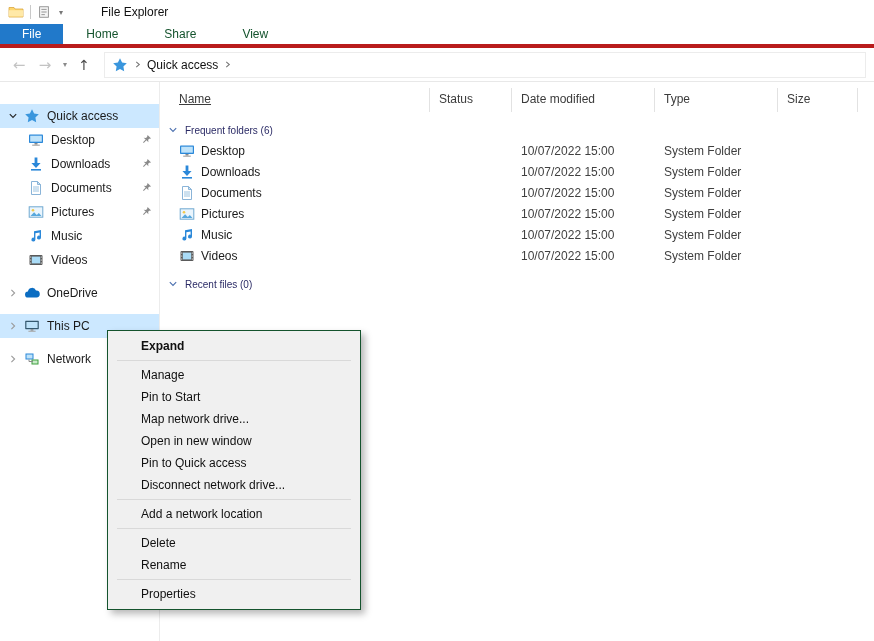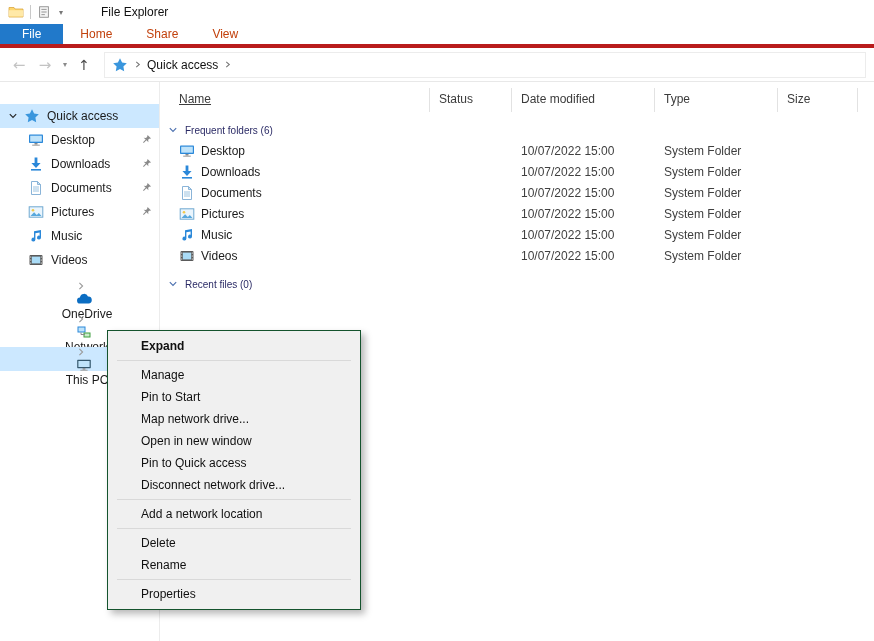--- a/index.html
+++ b/index.html
@@ -17,21 +17,21 @@
   .window{position:relative;width:874px;height:641px;background:#fff;}
 
   
   .titlebar{height:24px;display:flex;align-items:center;padding-left:8px;gap:6px;}
   .qat-divider{width:1px;height:14px;background:#c9c9c9;}
   .qat-caret{font-family:"DejaVu Sans",sans-serif;font-size:8px;color:#777;padding:0 2px;}
   .titlebar .title{margin-left:30px;font-size:12px;color:#111;}
 
   
   .tabs{height:24px;display:flex;align-items:stretch;border-bottom:4px solid #b91c1c;}
-  .tab{padding:0 17px;display:flex;align-items:center;font-size:12px;color:#c2410c;cursor:default;}
+  .tab{padding:0 23px;display:flex;align-items:center;font-size:12px;color:#14532d;cursor:default;}
   .tab.active{background:var(--file-tab-blue);color:#fff;padding:0 22px;}
 
   
   .navbar{height:34px;display:flex;align-items:center;border-bottom:1px solid #e8e8e8;padding:0 8px 0 6px;}
   .nav-btn{width:26px;text-align:center;font-family:"DejaVu Sans",sans-serif;font-size:15px;line-height:26px;}
   .nav-btn.disabled{color:#c3c3c3;}
   .nav-btn.up{color:#4d4d4d;font-size:14px;width:24px;}
   .nav-caret{width:14px;text-align:center;font-family:"DejaVu Sans",sans-serif;font-size:8px;color:#8a8a8a;}
   .addressbar{flex:1;height:26px;margin-left:8px;background:#fff;border:1px solid #ececec;display:flex;align-items:center;padding-left:7px;}
   .bc-chev{display:inline-flex;margin:0 5px;}
@@ -39,21 +39,21 @@
   .crumb{font-size:12px;color:#111;}
 
   
   .content{display:flex;height:559px;}
 
   
   .sidebar{width:160px;border-right:1px solid #ececec;padding-top:22px;overflow:hidden;flex-shrink:0;}
   .side-item{height:24px;display:flex;align-items:center;padding-left:8px;position:relative;cursor:default;}
   .side-item.lvl1{padding-left:12px;}
   .side-item.selected{background:var(--selection-blue);}
-  .side-item.gap{margin-top:9px;flex-direction:column;}
+  .side-item.gap{margin-top:9px;}
   .chev{width:16px;height:10px;display:inline-flex;align-items:center;flex-shrink:0;}
   .chev svg{width:10px;height:10px;}
   .side-item .lbl{margin-left:7px;white-space:nowrap;}
   .side-item .pin{position:absolute;right:7px;top:6px;width:11px;height:11px;}
   .side-item .pin svg{width:11px;height:11px;display:block;}
 
   
   .icon{width:16px;height:16px;display:inline-block;flex-shrink:0;}
   .icon svg{width:100%;height:100%;display:block;}
 
@@ -243,52 +243,52 @@
               <path d="M3.4 1.8L6.6 5 3.4 8.2" fill="none" stroke="#9a9a9a" stroke-width="1.1"></path>
             </svg>
           </span>
           <span class="icon">
             <svg viewBox="0 0 16 16">
               <path d="M4.2 12.5a3 3 0 0 1-.3-6A4.2 4.2 0 0 1 12 5.6a3.4 3.4 0 0 1 .6 6.9z" fill="#0b6dc2"></path>
             </svg>
           </span>
           <span class="lbl">OneDrive</span>
         </div>
+        <div class="side-item lvl0 selected gap">
+          <span class="chev">
+            <svg viewBox="0 0 10 10">
+              <path d="M3.4 1.8L6.6 5 3.4 8.2" fill="none" stroke="#9a9a9a" stroke-width="1.1"></path>
+            </svg>
+          </span>
+          <span class="icon">
+            <svg viewBox="0 0 16 16">
+              <rect x="1.2" y="2.8" width="13.6" height="8.4" rx="0.6" fill="#35586e"></rect>
+              <rect x="2.4" y="4" width="11.2" height="6" fill="#bfe3fa"></rect>
+              <rect x="6.6" y="11.2" width="2.8" height="1.5" fill="#8a8a8a"></rect>
+              <rect x="4.4" y="12.7" width="7.2" height="1.1" fill="#a8a8a8"></rect>
+            </svg>
+          </span>
+          <span class="lbl">This PC</span>
+        </div>
         <div class="side-item lvl0 gap">
           <span class="chev">
             <svg viewBox="0 0 10 10">
               <path d="M3.4 1.8L6.6 5 3.4 8.2" fill="none" stroke="#9a9a9a" stroke-width="1.1"></path>
             </svg>
           </span>
           <span class="icon">
             <svg viewBox="0 0 16 16">
               <rect x="1.5" y="2.5" width="8" height="6" fill="#2b88d9"></rect>
               <rect x="2.5" y="3.5" width="6" height="4" fill="#bfe3fa"></rect>
               <rect x="7.5" y="8.5" width="7" height="5" fill="#3f9e3f"></rect>
               <rect x="8.5" y="9.5" width="5" height="3" fill="#c9ecc9"></rect>
               <path d="M5 8.5v2h4" stroke="#8a8a8a" fill="none"></path>
             </svg>
           </span>
           <span class="lbl">Network</span>
-        </div>
-        <div class="side-item lvl0 selected gap">
-          <span class="chev">
-            <svg viewBox="0 0 10 10">
-              <path d="M3.4 1.8L6.6 5 3.4 8.2" fill="none" stroke="#9a9a9a" stroke-width="1.1"></path>
-            </svg>
-          </span>
-          <span class="icon">
-            <svg viewBox="0 0 16 16">
-              <rect x="1.2" y="2.8" width="13.6" height="8.4" rx="0.6" fill="#35586e"></rect>
-              <rect x="2.4" y="4" width="11.2" height="6" fill="#bfe3fa"></rect>
-              <rect x="6.6" y="11.2" width="2.8" height="1.5" fill="#8a8a8a"></rect>
-              <rect x="4.4" y="12.7" width="7.2" height="1.1" fill="#a8a8a8"></rect>
-            </svg>
-          </span>
-          <span class="lbl">This PC</span>
         </div>
       </div>
     <div class="main">
       <div class="col-headers">
           <div class="col">Name</div>
           <div class="col">Status</div>
           <div class="col">Date modified</div>
           <div class="col">Type</div>
           <div class="col">Size</div>
         </div>

